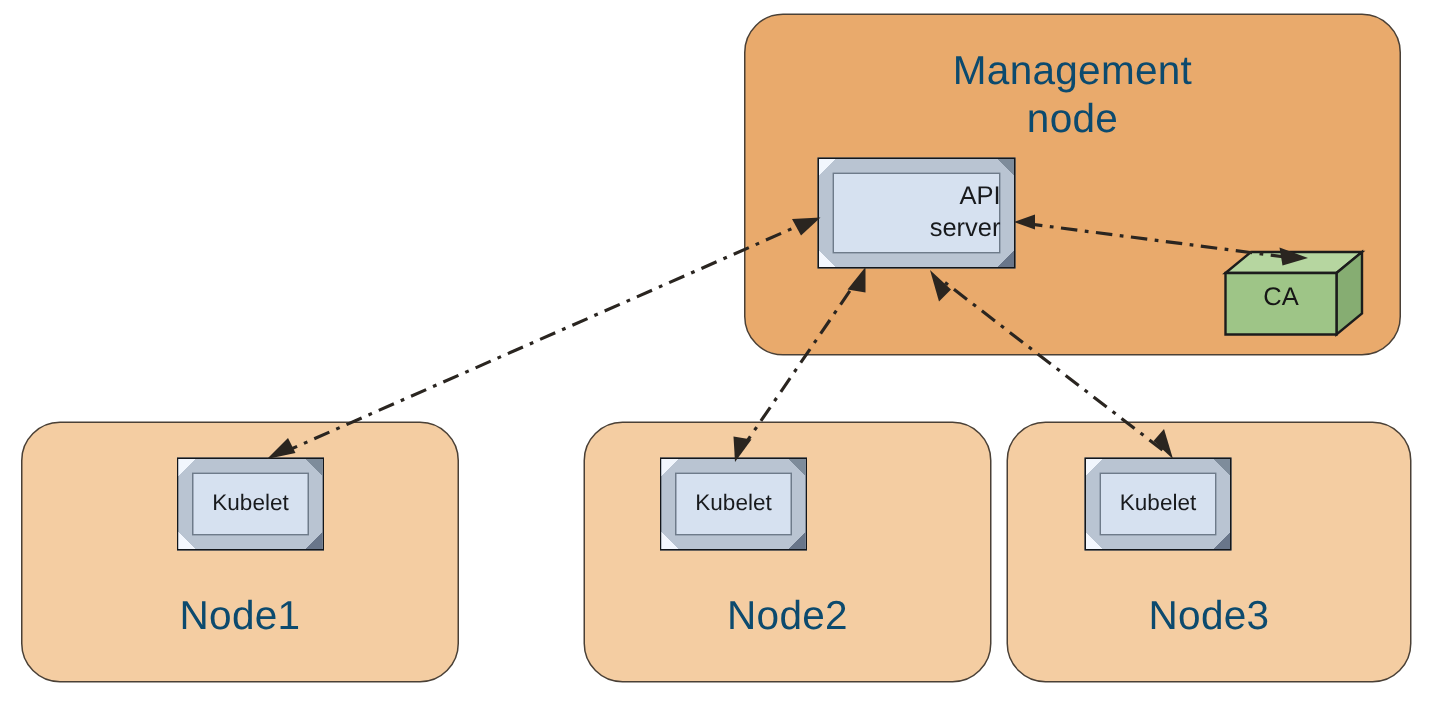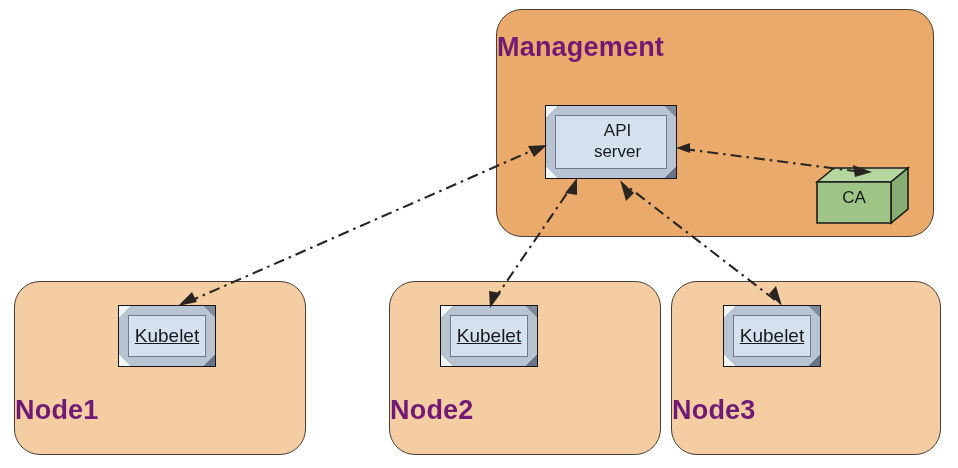--- a/index.html
+++ b/index.html
@@ -22,22 +22,23 @@
   .round-box {
     position: absolute;
     box-sizing: border-box;
     border: 1.6px solid #4a4036;
     border-radius: 26px;
   }
   .round-box .box-title {
     position: absolute;
     left: 0;
     right: 0;
-    color: #701a75;
-    font-weight: 700;
+    text-align: center;
+    color: #0c4a6e;
+    font-weight: 400;
     letter-spacing: 0.2px;
     line-height: 1.18;
   }
   #mgmt-node {
     left: 496px;
     top: 9px;
     width: 438px;
     height: 228px;
     background: #e9aa6c;
   }
@@ -87,29 +88,29 @@
     justify-content: center;
     color: #181a1d;
     text-align: center;
     line-height: 1.22;
     z-index: 3;
   }
   #api-server {
     left: 545px; top: 105px; width: 132px; height: 74px;
   }
   #api-server .bevel-label {
-    align-items: center;
+    align-items: flex-end;
     padding-left: 13px;
     font-size: 17px;
   }
   .kubelet-box { width: 98px; height: 62px; top: 305px; }
   #kubelet-1 { left: 118px; }
   #kubelet-2 { left: 440px; }
   #kubelet-3 { left: 723px; }
-  .kubelet-box .bevel-label { font-size: 19px; text-decoration: underline; }
+  .kubelet-box .bevel-label { font-size: 15px; }
 
   
   #ca-block {
     position: absolute;
     left: 817px;
     top: 168px;
     width: 92px;
     height: 60px;
   }
   #ca-block svg { display: block; overflow: visible; }
@@ -139,21 +140,21 @@
     stroke-linecap: butt;
   }
   .arrow-head { fill: #2a2520; stroke: none; }
 </style>
 </head>
 <body>
 
 <div id="canvas">
 
   <div class="round-box" id="mgmt-node">
-    <div class="box-title"><span>Management</span><br></div>
+    <div class="box-title"><span>Management</span><br><span>node</span></div>
   </div>
 
   <div class="bevel-box" id="api-server">
     <div class="bevel-face"></div>
     <div class="bevel-inner"></div>
     <div class="bevel-label">
         <span>API</span>
         <span>server</span>
       </div>
   </div>

